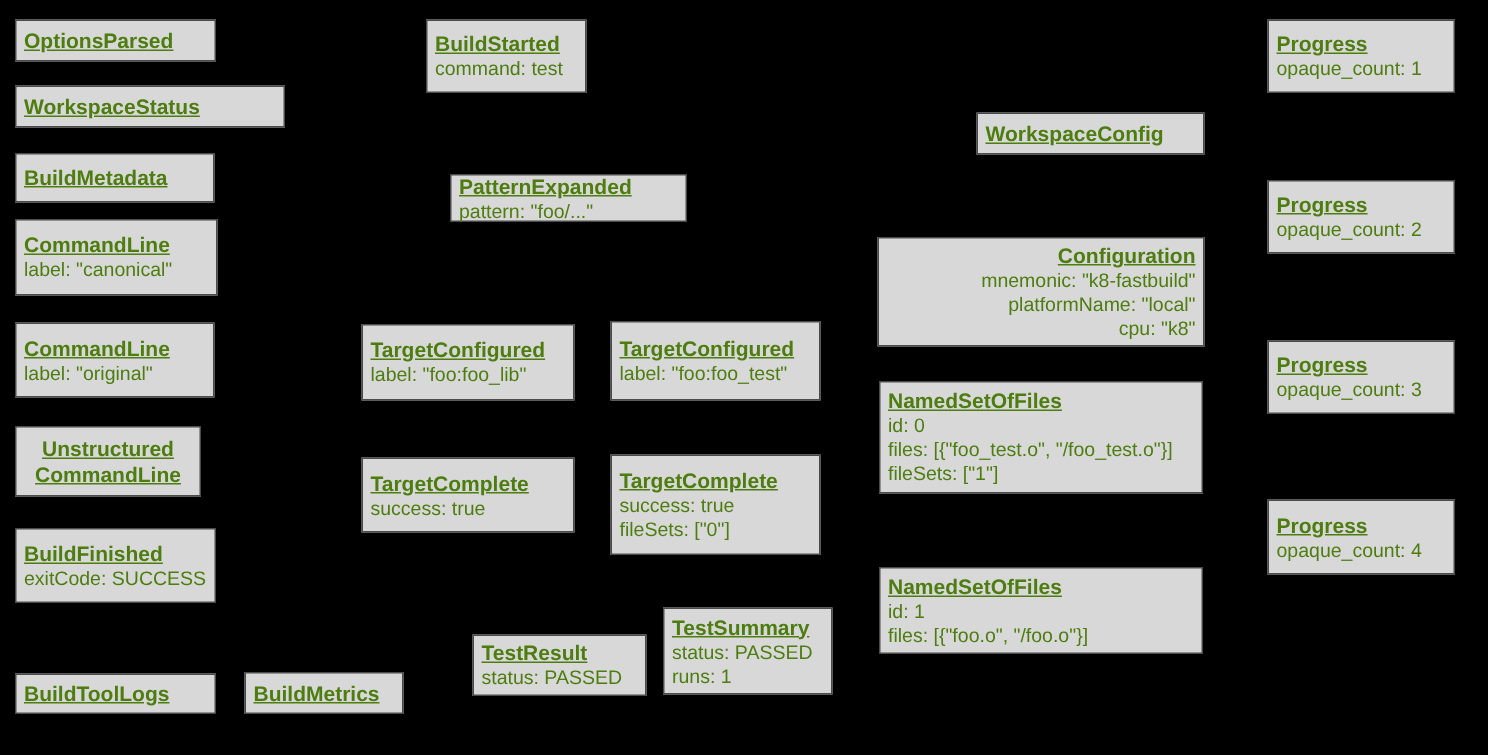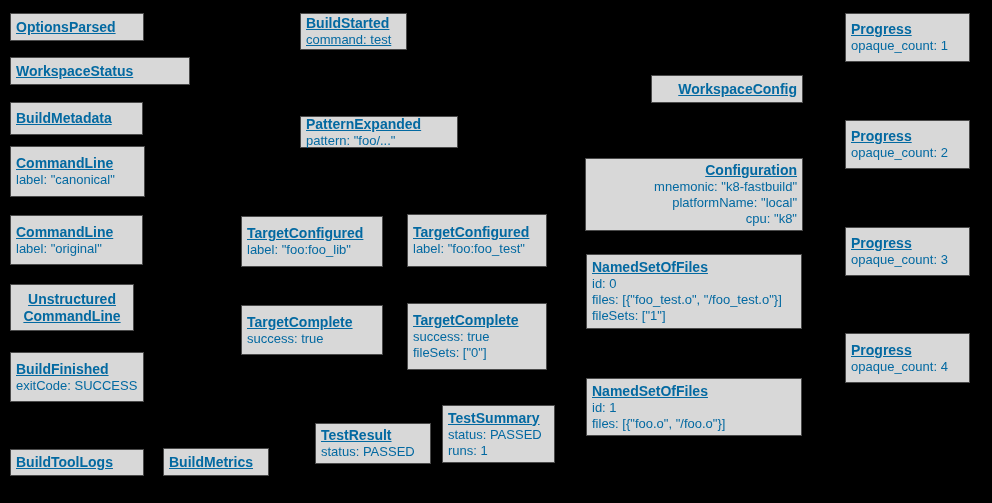--- a/index.html
+++ b/index.html
@@ -13,21 +13,21 @@
     height: 503px;
     background: #000000;
     overflow: hidden;
     font-family: "Liberation Sans", sans-serif;
   }
   .node {
     position: absolute;
     box-sizing: border-box;
     background: #d8d8d8;
     border: 1px solid #4a4a4a;
-    color: #0369a1;
+    color: #4d7c0f;
     display: flex;
     flex-direction: column;
     justify-content: center;
     padding: 2px 5px;
   }
   .node .t {
     font-size: 14px;
     font-weight: bold;
     line-height: 17px;
     text-decoration: underline;
@@ -77,21 +77,21 @@
   </div>
 
   <div class="node" style="left:10px; top:449px; width:134px; height:27px;">
     <div class="t">BuildToolLogs</div>
   </div>
 
   <div class="node" style="left:163px; top:448px; width:106px; height:28px;">
     <div class="t">BuildMetrics</div>
   </div>
 
-  <div class="node" style="left:300px; top:13px; width:107px; height:37px;text-decoration:underline;">
+  <div class="node" style="left:284px; top:13px; width:107px; height:49px;">
     <div class="t">BuildStarted</div>
     <div class="l">command: test</div>
   </div>
 
   <div class="node" style="left:300px; top:116px; width:158px; height:32px;">
     <div class="t">PatternExpanded</div>
     <div class="l">pattern: "foo/..."</div>
   </div>
 
   <div class="node" style="left:241px; top:216px; width:142px; height:51px;">
@@ -119,21 +119,21 @@
     <div class="t">TestResult</div>
     <div class="l">status: PASSED</div>
   </div>
 
   <div class="node" style="left:442px; top:405px; width:113px; height:58px;">
     <div class="t">TestSummary</div>
     <div class="l">status: PASSED</div>
     <div class="l">runs: 1</div>
   </div>
 
-  <div class="node" style="left:651px; top:75px; width:152px; height:28px;text-align:right;">
+  <div class="node" style="left:651px; top:75px; width:152px; height:28px;">
     <div class="t">WorkspaceConfig</div>
   </div>
 
   <div class="node" style="left:585px; top:158px; width:218px; height:73px;text-align:right;">
     <div class="t">Configuration</div>
     <div class="l">mnemonic: "k8-fastbuild"</div>
     <div class="l">platformName: "local"</div>
     <div class="l">cpu: "k8"</div>
   </div>
 

